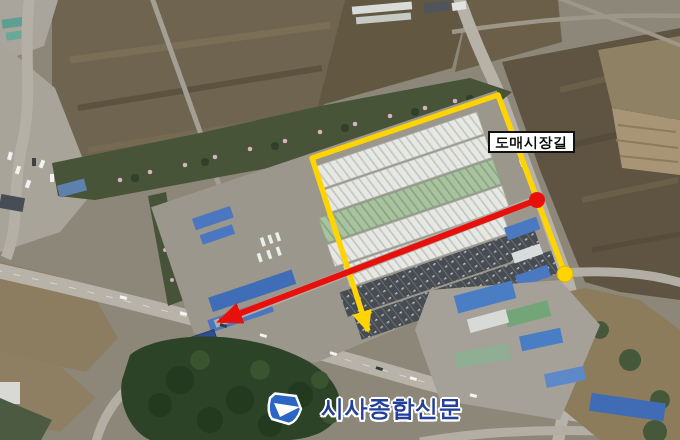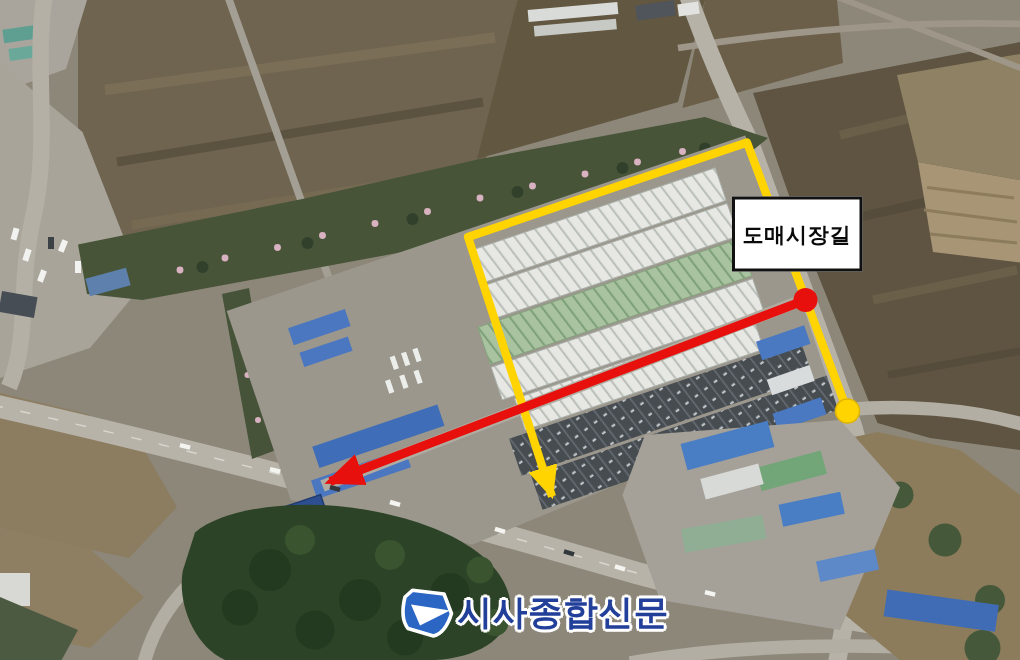--- a/index.html
+++ b/index.html
@@ -8,28 +8,28 @@
     background:#8d8779;
     font-family:"Liberation Sans", sans-serif;
   }
   .stage svg.art{position:absolute;left:0;top:0;}
   .road-label{
     position:absolute;
     background:var(--label-bg,#fff);
     border:2px solid var(--label-border,#111);
     color:var(--label-text,#0a0a0a);
     font-weight:bold;font-size:14px;line-height:18px;
-    padding:14px 5px;white-space:nowrap;text-align:center;
+    padding:0 5px;white-space:nowrap;text-align:center;
     letter-spacing:0.5px;
   }
   #label-outer{left:488px;top:131px;min-width:70px;}
   #label-inner{left:374px;top:240px;min-width:84px;}
   .watermark{
     position:absolute;left:263px;top:389px;
-    display:flex;align-items:center;gap:2px;
+    display:flex;align-items:center;gap:18px;
   }
   .wm-text{
     font-weight:bold;font-size:23px;letter-spacing:0.5px;
     color:var(--watermark-text,#22409a);
     text-shadow:
       -2px 0 0 var(--watermark-outline,#fff), 2px 0 0 var(--watermark-outline,#fff),
       0 -2px 0 var(--watermark-outline,#fff), 0 2px 0 var(--watermark-outline,#fff),
       -1.5px -1.5px 0 var(--watermark-outline,#fff), 1.5px 1.5px 0 var(--watermark-outline,#fff),
       -1.5px 1.5px 0 var(--watermark-outline,#fff), 1.5px -1.5px 0 var(--watermark-outline,#fff);
   }

